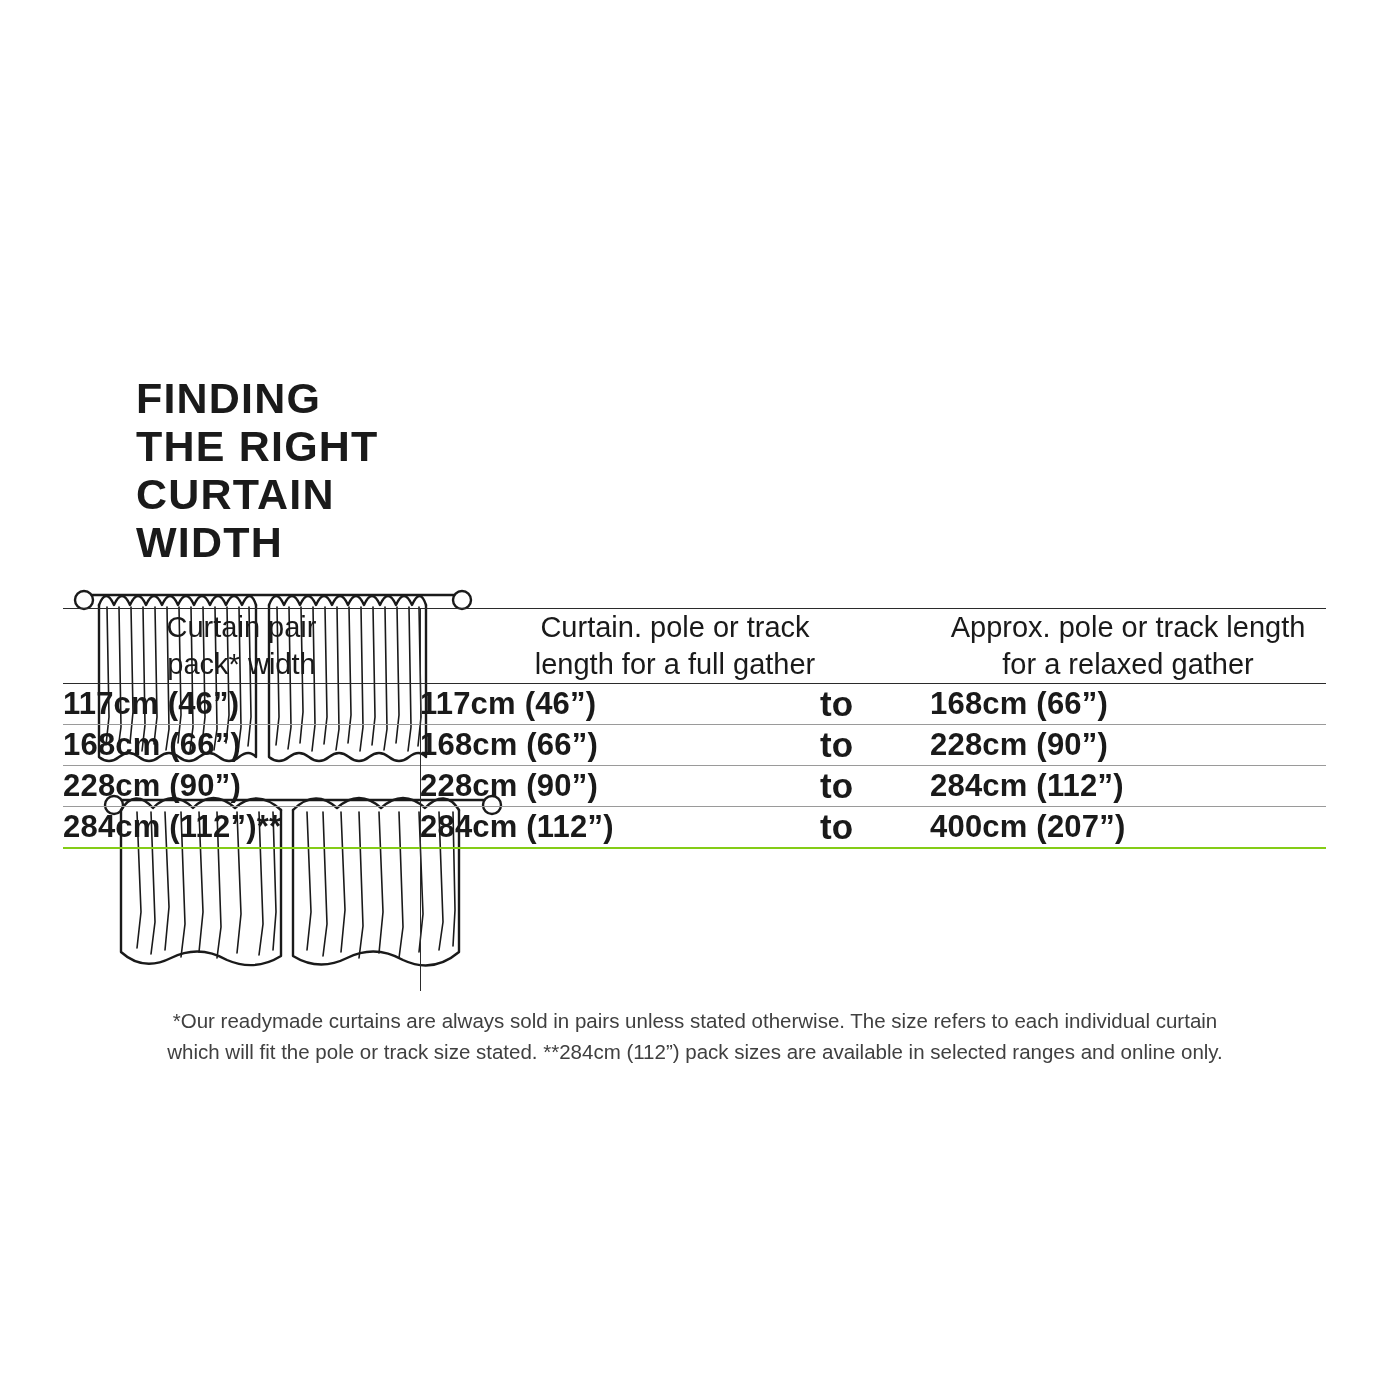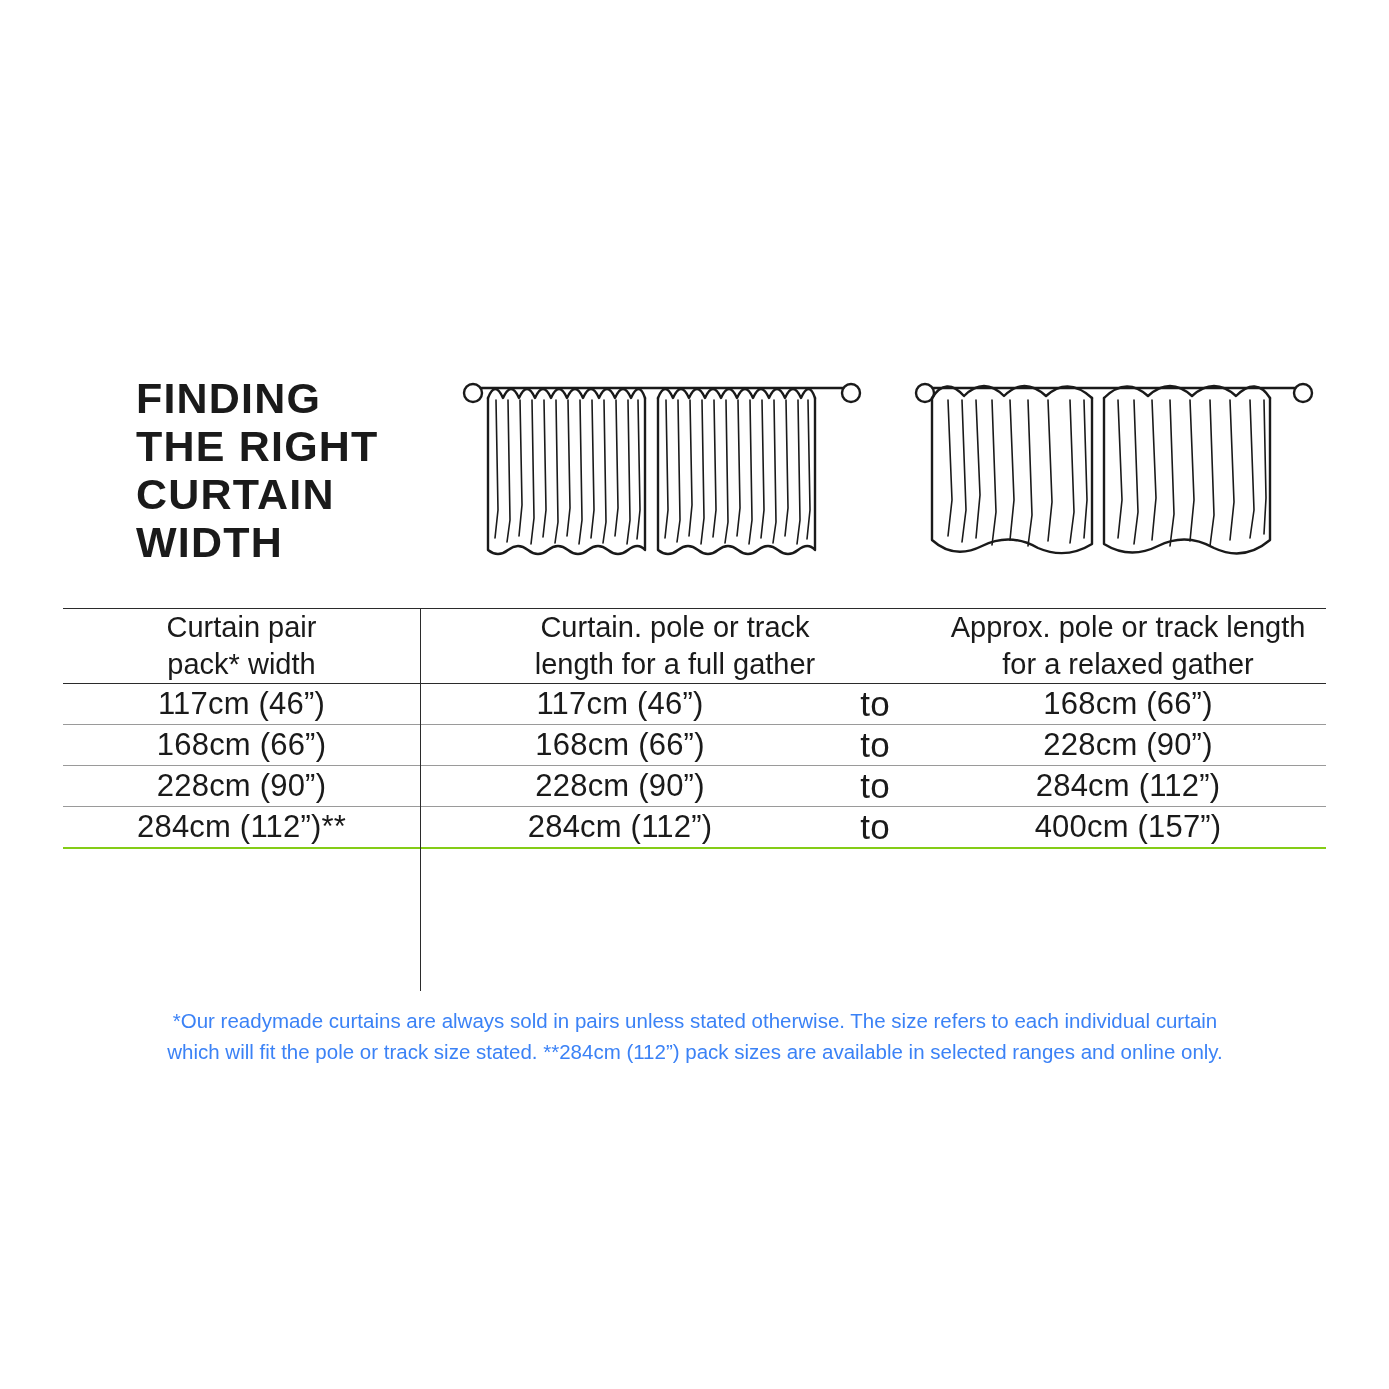--- a/index.html
+++ b/index.html
@@ -23,21 +23,21 @@
   }
 
   
   .header {
     position: absolute;
     left: 63px;
     top: 360px;
     width: 1263px;
     height: 245px;
     display: flex;
-    flex-direction: row;
+    flex-direction: column;
     align-items: flex-start;
   }
   .title {
     width: 330px;
     font-size: 43px;
     font-weight: bold;
     line-height: 1.12;
     letter-spacing: 1.2px;
     margin-top: 14px;
     margin-left: 73px;
@@ -83,42 +83,41 @@
     font-weight: normal;
     white-space: pre-line;
   }
   .col-a { width: 357px; }
   .col-b { width: 400px; }
   .col-c { width: 110px; }
   .col-d { width: 396px; }
 
   .tbody-cell {
     font-size: 31px;
-    text-align: center;
     padding: 20px 6px 21px 6px;
-    font-weight: normal;
+    font-weight: bold;
     letter-spacing: 0.2px;
   }
   .cell-to { font-size: 35px; }
 
   .hrow { border-bottom: 1px solid #2b2b2b; }
   .brow { border-bottom: 1px solid #9a9a9a; }
   .toprule { border-top: 1px solid #2b2b2b; }
   .lastrule { border-bottom: 2px solid #84cc16; }
 
   
   .footnote {
     position: absolute;
     left: 150px;
     top: 1006px;
     width: 1090px;
     text-align: center;
     font-size: 20.5px;
     line-height: 1.5;
-    color: #3b82f6;
+    color: #404040;
   }
 </style>
 </head>
 <body>
 
 <div class="sheet">
 
   <div class="header">
     <div class="title">FINDING
 THE RIGHT
@@ -241,21 +240,21 @@
       <tr class="brow">
         <td class="tbody-cell">228cm (90”)</td>
         <td class="tbody-cell">228cm (90”)</td>
         <td class="tbody-cell cell-to">to</td>
         <td class="tbody-cell">284cm (112”)</td>
       </tr>
       <tr class="lastrule">
         <td class="tbody-cell">284cm (112”)**</td>
         <td class="tbody-cell">284cm (112”)</td>
         <td class="tbody-cell cell-to">to</td>
-        <td class="tbody-cell">400cm (157”)</td>
+        <td class="tbody-cell">400cm (207”)</td>
       </tr>
     </tbody>
   </table>
 
   <div class="vline"></div>
 
   <div class="footnote">*Our readymade curtains are always sold in pairs unless stated otherwise. The size refers to each individual curtain which will fit the pole or track size stated. **284cm (112”) pack sizes are available in selected ranges and online only.</div>
 
 </div>
 

